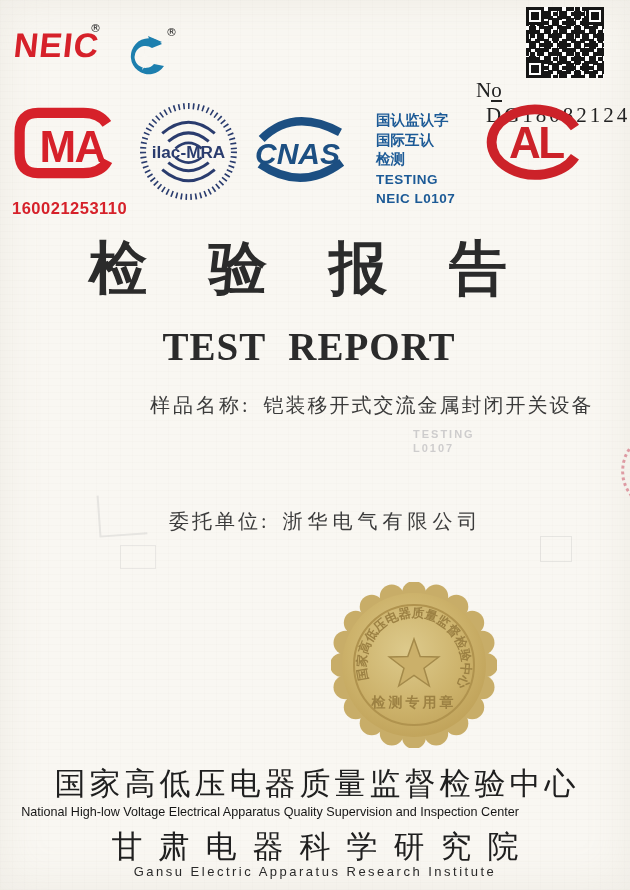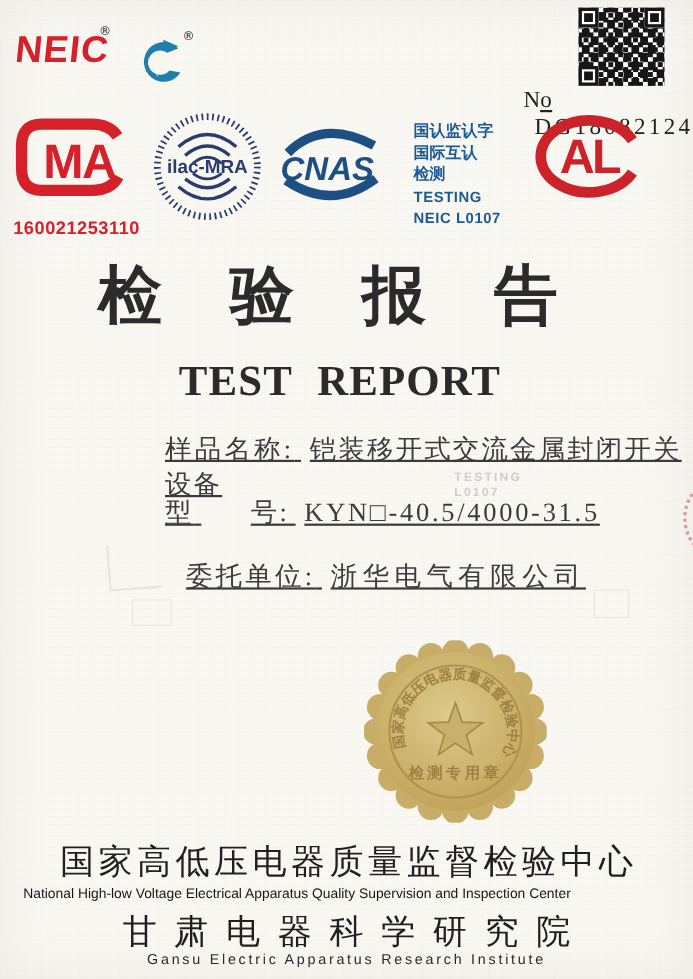--- a/index.html
+++ b/index.html
@@ -47,21 +47,21 @@
   .cal-caption{left:462px;top:186px;width:148px;text-align:center;color:#c3252b;
                font-weight:700;font-size:12px;font-family:"Liberation Sans",sans-serif;}
 
   
   .title-zh{left:0;top:230px;width:630px;text-align:center;font-size:58px;font-weight:600;
             color:#2b2b2b;letter-spacing:62px;padding-left:28px;box-sizing:border-box;}
   .title-en{left:0;top:324px;width:618px;text-align:center;font-family:"Liberation Serif",serif;
             font-weight:700;font-size:39px;color:#2b2b2b;letter-spacing:1px;word-spacing:12px;}
 
   
-  .field{left:150px;font-family:"Liberation Serif",serif;font-size:24px;color:#3b3b3b;text-decoration:underline;}
+  .field{left:150px;font-family:"Liberation Serif",serif;font-size:20px;color:#3b3b3b;}
   .field .lbl{letter-spacing:3px;}
   .field .val{margin-left:8px;letter-spacing:2px;}
   .f-sample{top:392px;}
   .f-model{top:450px;}
   .f-model .lbl2{margin-left:45px;letter-spacing:2px;}
   .f-model .val{letter-spacing:2.5px;}
   .f-client{top:508px;margin-left:19px;}
   .f-client .val{letter-spacing:5px;}
 
   
@@ -142,25 +142,20 @@
     <path d="M 114,29 A 54,40 0 1 0 114,65" fill="none" stroke="#cc2229" stroke-width="12"></path>
     <text x="33" y="66" font-size="54" font-weight="900" fill="#cc2229" font-family="Liberation Sans, sans-serif" letter-spacing="-3">AL</text>
   </svg>
 
   <div class="abs title-zh">检验报告</div>
   <div class="abs title-en">TEST REPORT</div>
 
   <div class="abs field f-sample">
     <span class="lbl">样品名称:</span>
     <span class="val">铠装移开式交流金属封闭开关设备</span>
-  </div>
-  <div class="abs field f-model">
-    <span class="lbl">型</span>
-    <span class="lbl2">号:</span>
-    <span class="val">KYN□-40.5/4000-31.5</span>
   </div>
   <div class="abs field f-client">
     <span class="lbl">委托单位:</span>
     <span class="val">浙华电气有限公司</span>
   </div>
 
   <div class="abs ghost-text">
     <div>TESTING</div>
     <div>L0107</div>
   </div>

